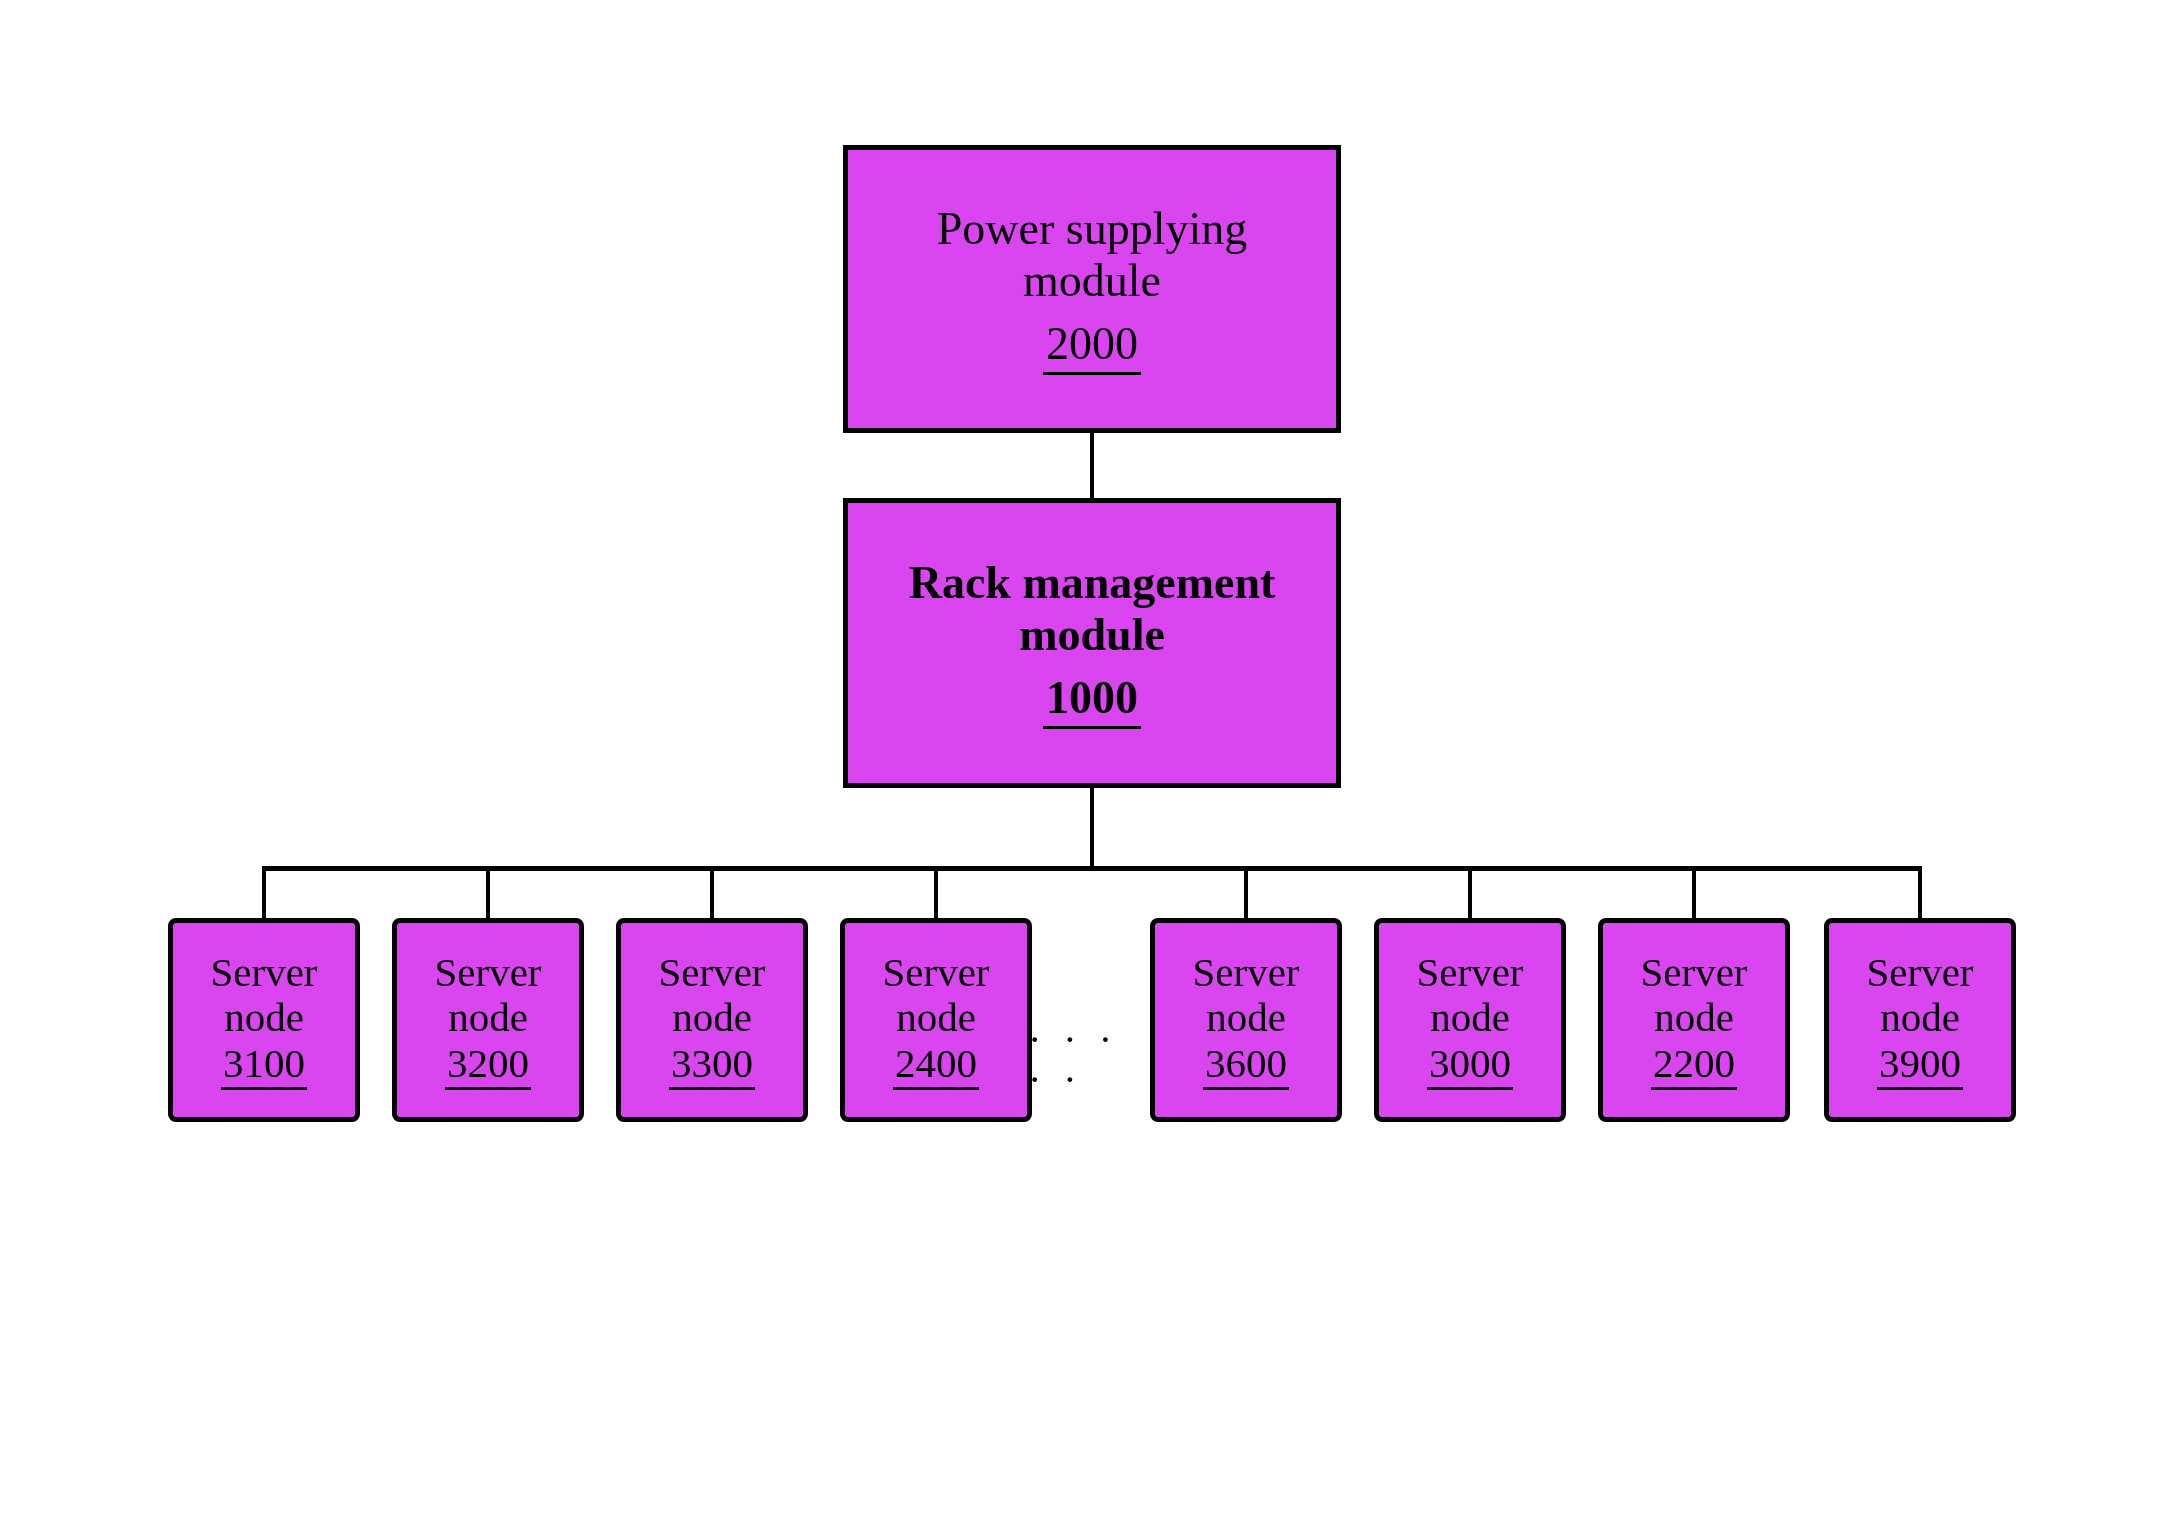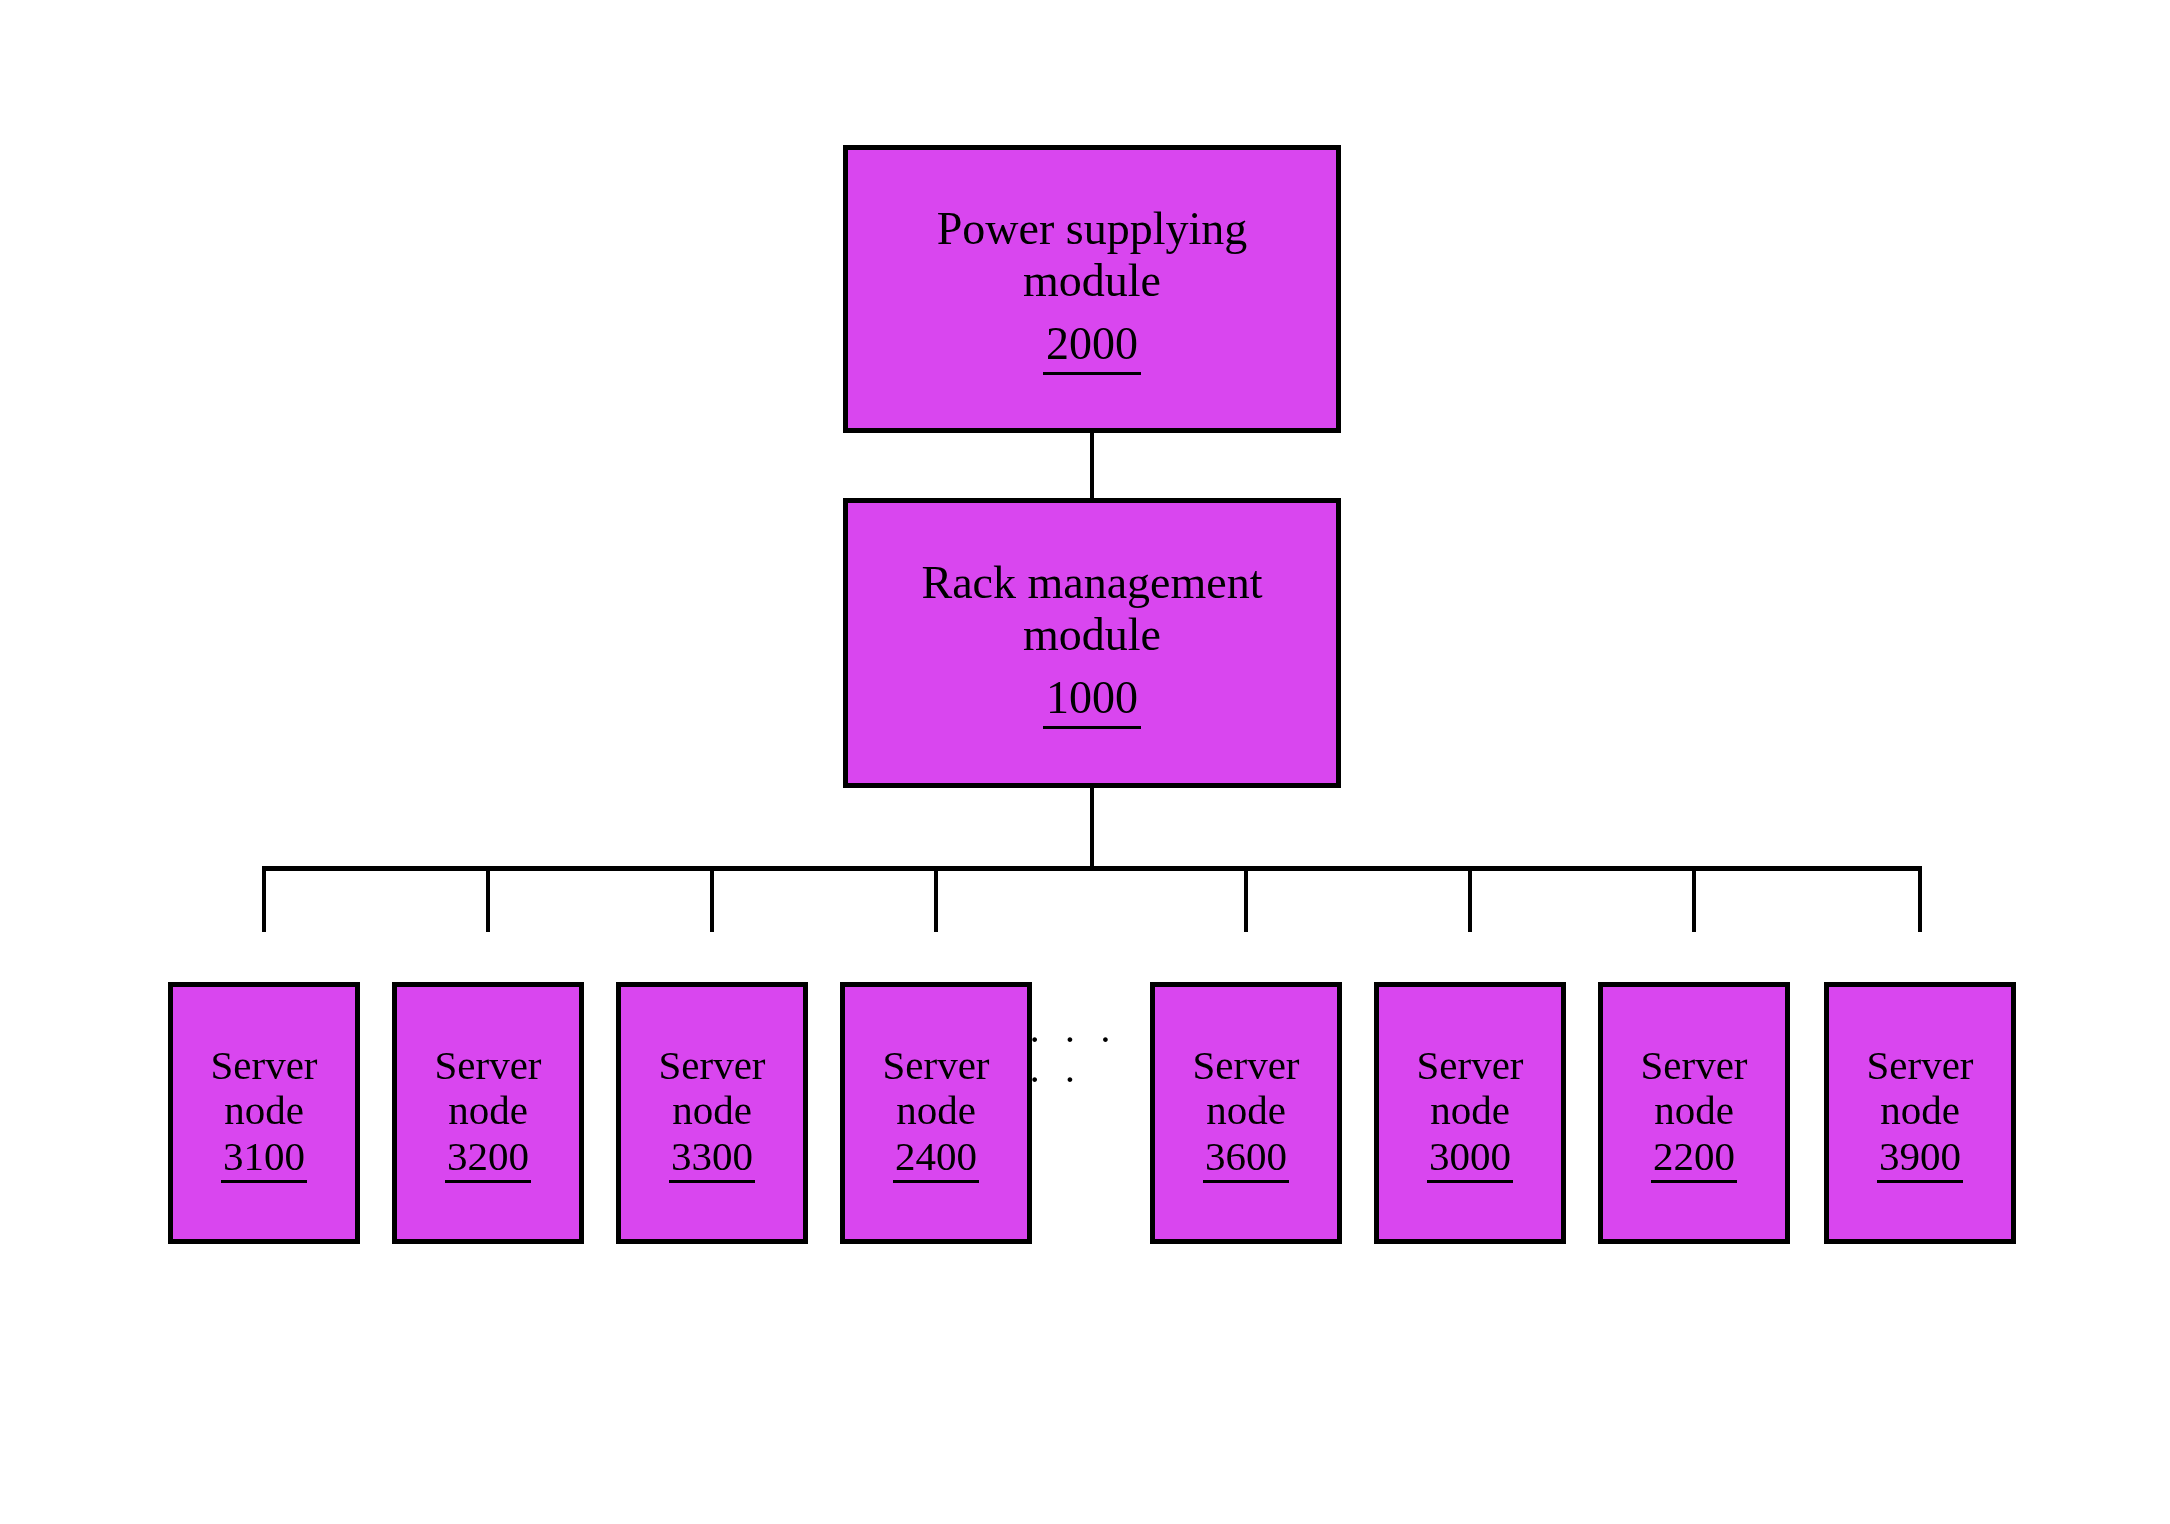--- a/index.html
+++ b/index.html
@@ -45,39 +45,41 @@
     left: 843px;
     top: 145px;
     width: 498px;
     height: 288px;
   }
   #rack-module {
     left: 843px;
     top: 498px;
     width: 498px;
     height: 290px;
+    font-weight: bold;
   }
   .module-title {
     display: block;
     white-space: pre-line;
   }
   .ref-num {
     display: inline-block;
     margin-top: 14px;
     border-bottom: 3px solid #000000;
     padding: 0 3px 3px 3px;
     line-height: 1.05;
   }
 
   
   .server-box {
-    top: 982px;
+    top: 918px;
     width: 192px;
-    height: 262px;
+    height: 204px;
     font-size: 41px;
+    border-radius: 8px;
   }
   .server-label {
     display: block;
     white-space: pre-line;
   }
   .server-ref {
     display: inline-block;
     margin-top: 1px;
     border-bottom: 3px solid #000000;
     padding: 0 2px 2px 2px;

